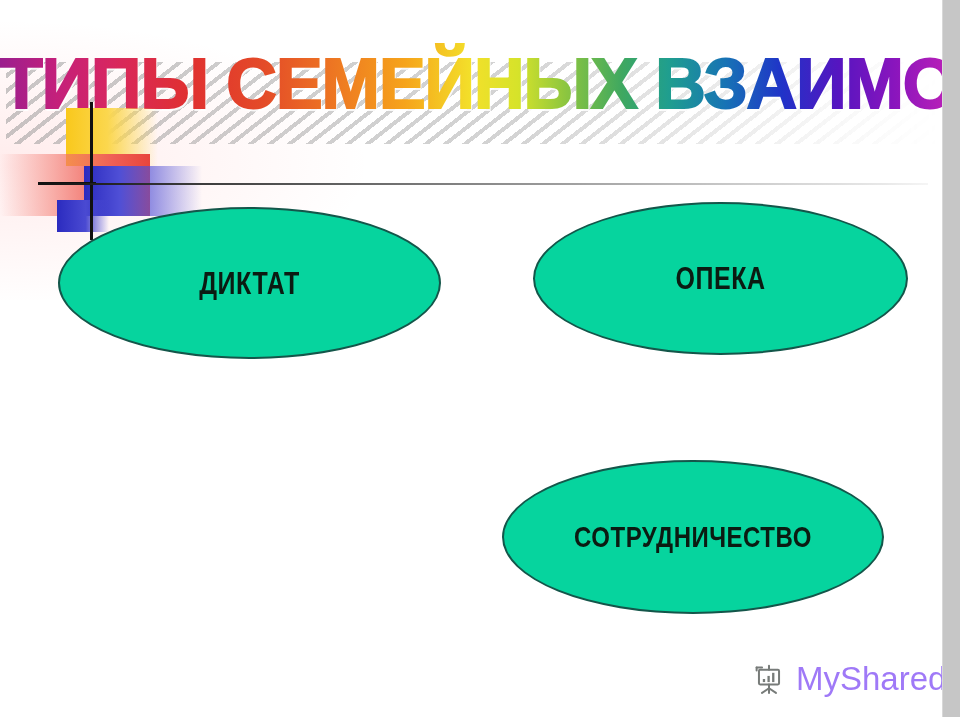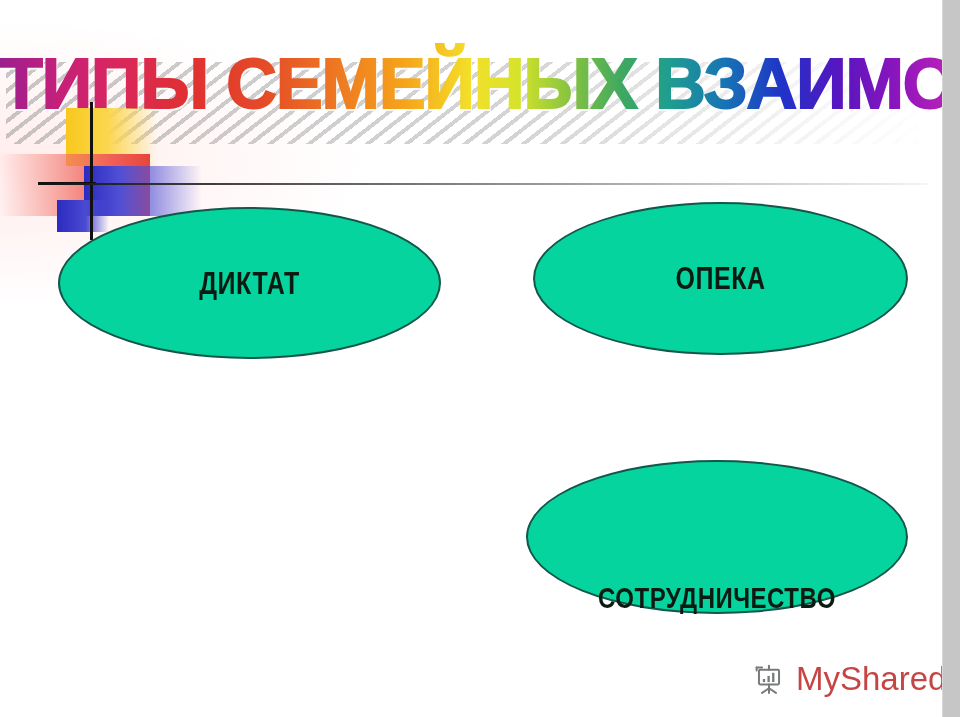--- a/index.html
+++ b/index.html
@@ -150,21 +150,21 @@
     color:#0b1b12;
     text-align:center;
     white-space:nowrap;
     letter-spacing:.5px;
     transform:scaleY(1.22);
   }
 
   #ell-diktat        { left:58px;  top:207px; width:383px; height:152px; }
   #ell-opeka         { left:533px; top:202px; width:375px; height:153px; }
   #ell-nevmesh       { left:53px;  top:465px; width:377px; height:151px; }
-  #ell-sotrud        { left:526px; top:460px; width:382px; height:154px;align-items:flex-end; }
+  #ell-sotrud        { left:502px; top:460px; width:382px; height:154px; }
 
   #ell-diktat  .elabel { font-size:25px; }
   #ell-opeka   .elabel { font-size:25px; }
   #ell-nevmesh .elabel { font-size:24px; }
   #ell-sotrud  .elabel { font-size:24px; }
 
   
   #watermark{
     position:absolute;
     left:752px; top:655px;
@@ -175,21 +175,21 @@
     opacity:.82;
   }
   #watermark .wm-icon{
     width:34px; height:34px;
     display:block;
   }
   #watermark .wm-text{
     font-family:"Liberation Sans", sans-serif;
     font-size:33px;
     font-weight:400;
-    color:#b91c1c;
+    color:#8b5cf6;
     letter-spacing:0px;
     line-height:34px;
   }
 </style>
 </head>
 <body>
 
 <div id="slide">
 
   <div id="title-wrap">

